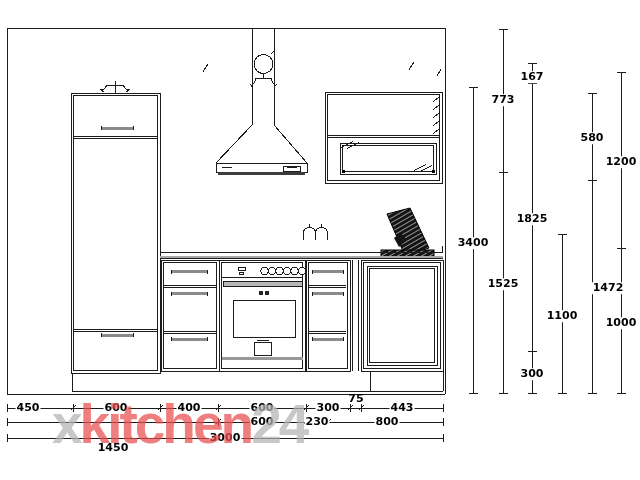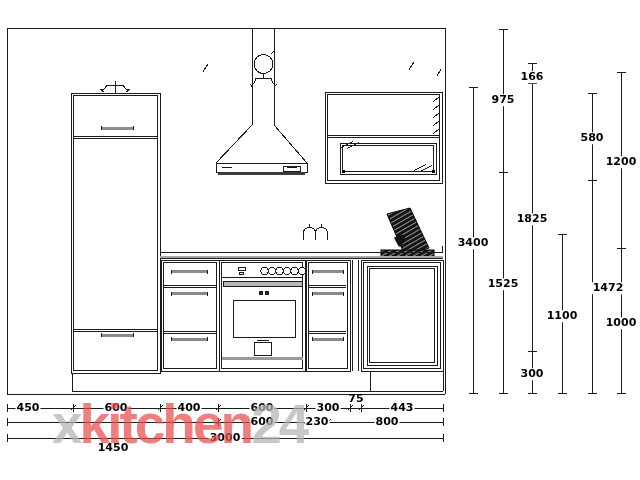--- a/index.html
+++ b/index.html
@@ -273,23 +273,23 @@
           <line x1="325.5" y1="424.5" x2="330.5" y2="419.5" stroke-width="1.4"></line>
 
       <line x1="7" y1="438" x2="443" y2="438"></line>
       <line x1="7" y1="434" x2="7" y2="442"></line>
           <line x1="443" y1="434" x2="443" y2="442"></line>
     </g>
   </g>
 </svg>
 
 <span class="dim" style="left:473px;top:243px">3400</span>
-<span class="dim" style="left:503px;top:100px">975</span>
+<span class="dim" style="left:503px;top:100px">773</span>
 <span class="dim" style="left:503px;top:284px">1525</span>
-<span class="dim" style="left:532px;top:77px">166</span>
+<span class="dim" style="left:532px;top:77px">167</span>
 <span class="dim" style="left:532px;top:219px">1825</span>
 <span class="dim" style="left:532px;top:374px">300</span>
 <span class="dim" style="left:562px;top:316px">1100</span>
 <span class="dim" style="left:592px;top:138px">580</span>
 <span class="dim" style="left:608px;top:288px">1472</span>
 <span class="dim" style="left:621px;top:162px">1200</span>
 <span class="dim" style="left:621px;top:323px">1000</span>
 
 <span class="dim" style="left:28px;top:408px">450</span>
 <span class="dim" style="left:116px;top:408px">600</span>

